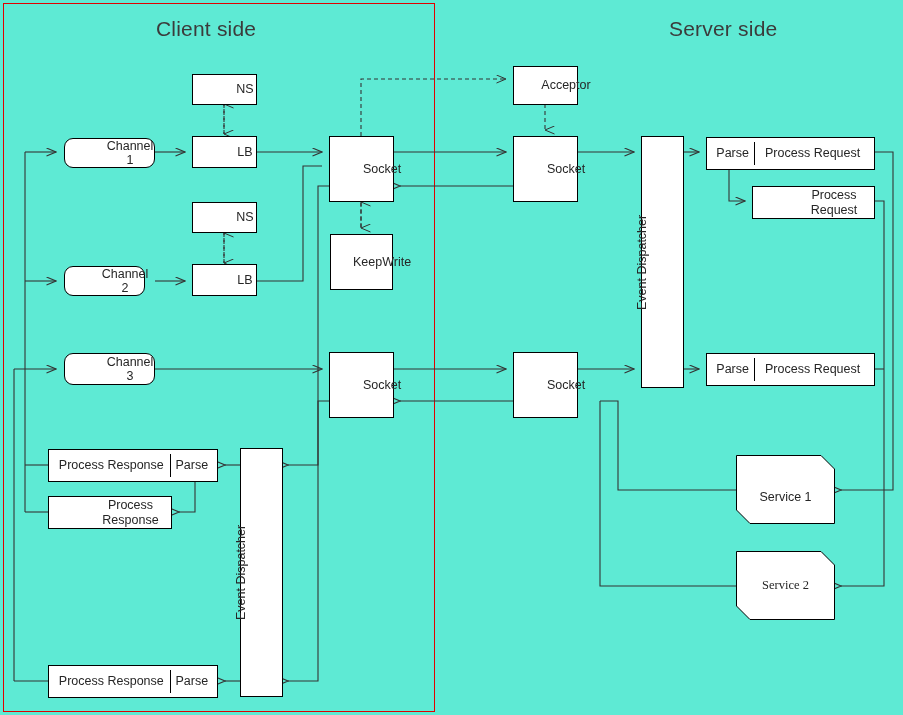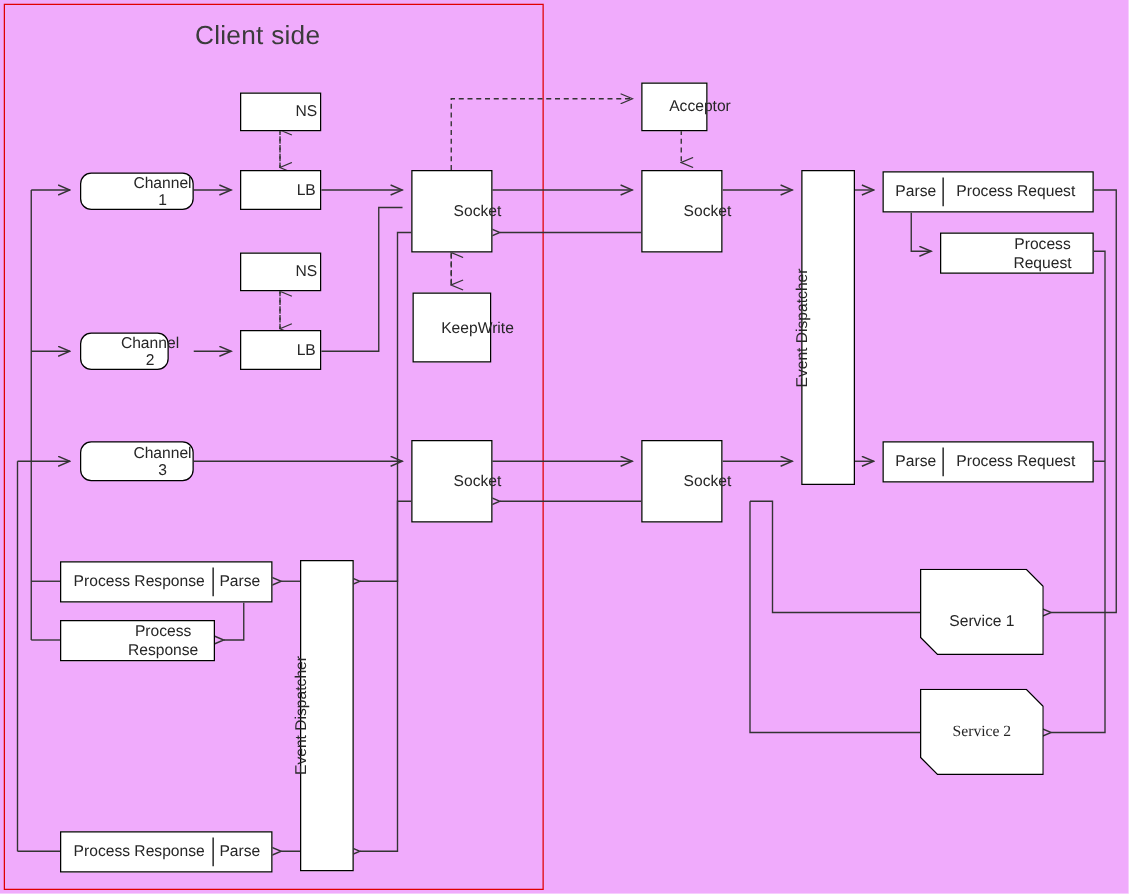--- a/index.html
+++ b/index.html
@@ -1,16 +1,16 @@
 <!DOCTYPE html>
 <html><head>
 <meta charset="utf-8">
 <style>
   html,body{margin:0;padding:0;background:#ffffff;}
-  #stage{position:relative;width:903px;height:715px;background:#f0abfc;
+  #stage{position:relative;width:903px;height:715px;background:#5eead4;
          font-family:"Liberation Sans", sans-serif;overflow:hidden;}
   svg#wires{position:absolute;left:0;top:0;width:903px;height:715px;}
   .node{position:absolute;box-sizing:border-box;border:1px solid #000000;
         background:#ffffff;display:flex;align-items:center;justify-content:center;
         text-align:center;color:#262626;font-size:12.5px;line-height:1.15;padding-left:41px;}
   .node.rounded{border-radius:9px;}
   .node.vert{writing-mode:vertical-rl;transform:rotate(180deg);}
   .node.split{display:flex;padding:4px;}
   .split > div{display:flex;align-items:center;justify-content:center;height:100%;
                box-sizing:border-box;white-space:nowrap;}
@@ -116,23 +116,24 @@
 
       <path d="M875,369 L884,369"></path>
 
       <path d="M736,490 L618,490 L618,401 L600,401"></path>
 
       <path d="M736,586 L600,586 L600,401"></path>
     </g>
   </svg>
 
   <div class="title" style="left:156px;top:17px;">Client side</div>
+  <div class="title" style="left:669px;top:17px;">Server side</div>
 
   <div class="node rounded" style="left:64px;top:138px;width:91px;height:30px;">Channel 1</div>
-  <div class="node rounded" style="left:64px;top:266px;width:71px;height:30px;">Channel 2</div>
+  <div class="node rounded" style="left:64px;top:266px;width:81px;height:30px;">Channel 2</div>
   <div class="node rounded" style="left:64px;top:353px;width:91px;height:32px;">Channel 3</div>
 
   <div class="node" style="left:192px;top:74px;width:65px;height:31px;">NS</div>
   <div class="node" style="left:192px;top:202px;width:65px;height:31px;">NS</div>
 
   <div class="node" style="left:192px;top:136px;width:65px;height:32px;">LB</div>
   <div class="node" style="left:192px;top:264px;width:65px;height:32px;">LB</div>
 
   <div class="node" style="left:329px;top:136px;width:65px;height:66px;">Socket</div>
   <div class="node" style="left:329px;top:352px;width:65px;height:66px;">Socket</div>
@@ -149,21 +150,21 @@
     <div style="width:46px;">Parse</div>
   </div>
 
   <div class="node" style="left:48px;top:496px;width:124px;height:33px;">Process Response</div>
 
   <div class="node split" style="left:48px;top:665px;width:170px;height:33px;">
     <div style="width:124px;">Process Response</div>
     <div style="width:46px;">Parse</div>
   </div>
 
-  <div class="node" style="left:513px;top:66px;width:53px;height:39px;">Acceptor</div>
+  <div class="node" style="left:513px;top:66px;width:65px;height:39px;">Acceptor</div>
 
   <div class="node" style="left:513px;top:136px;width:65px;height:66px;">Socket</div>
   <div class="node" style="left:513px;top:352px;width:65px;height:66px;">Socket</div>
 
   <div class="node vert" style="left:641px;top:136px;width:41px;height:252px;">Event Dispatcher</div>
 
   <div class="node split" style="left:706px;top:137px;width:169px;height:33px;">
     <div style="width:46px;">Parse</div>
     <div style="width:123px;">Process Request</div>
   </div>

